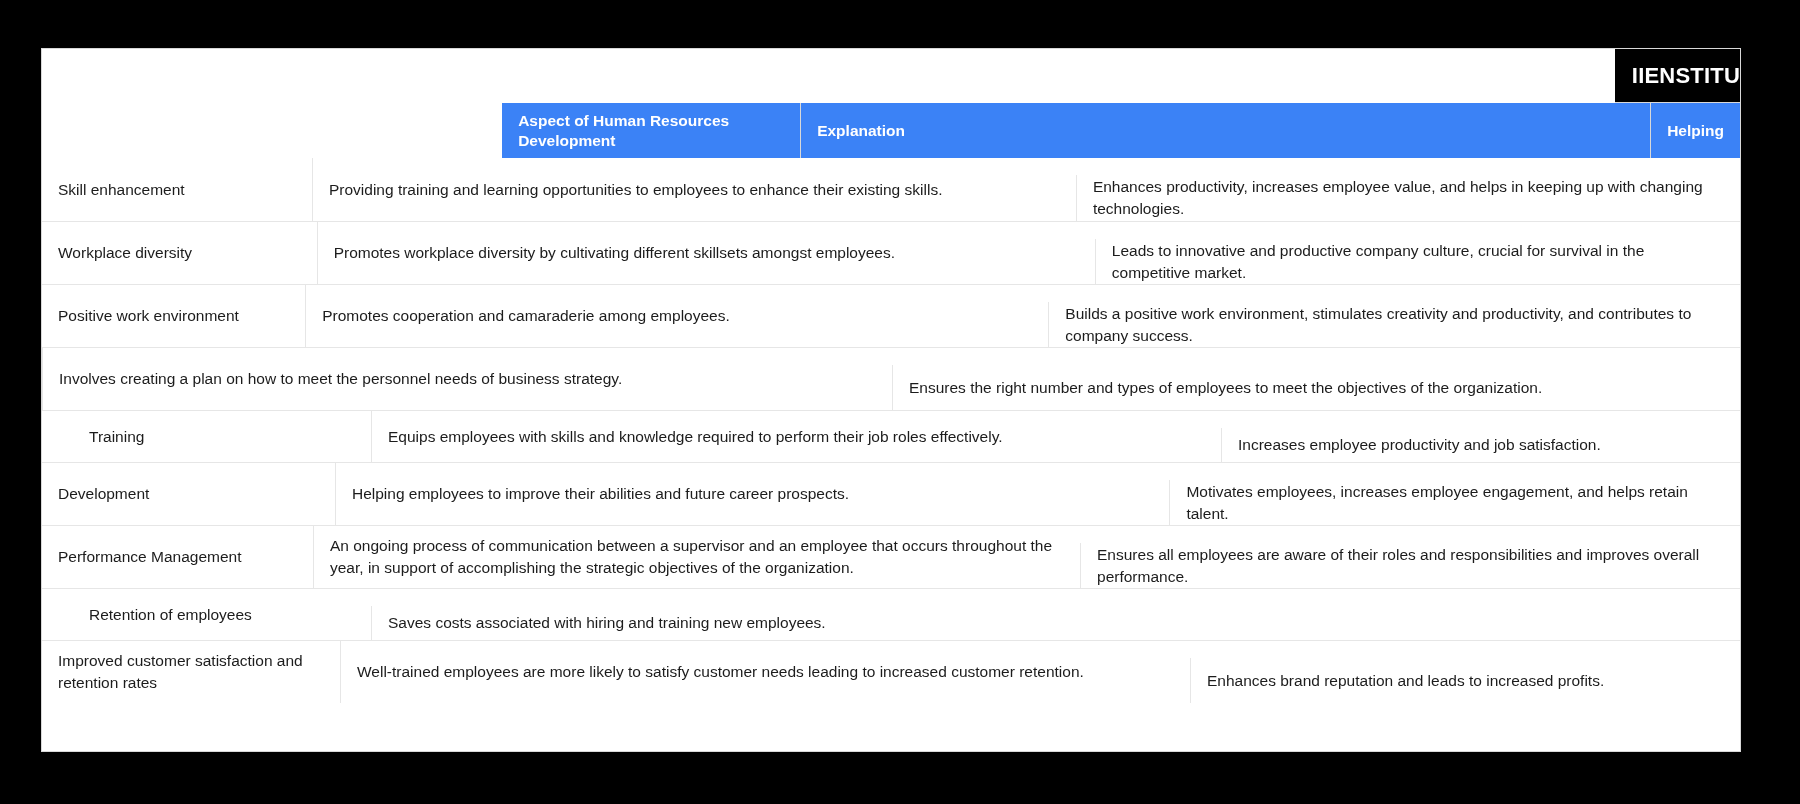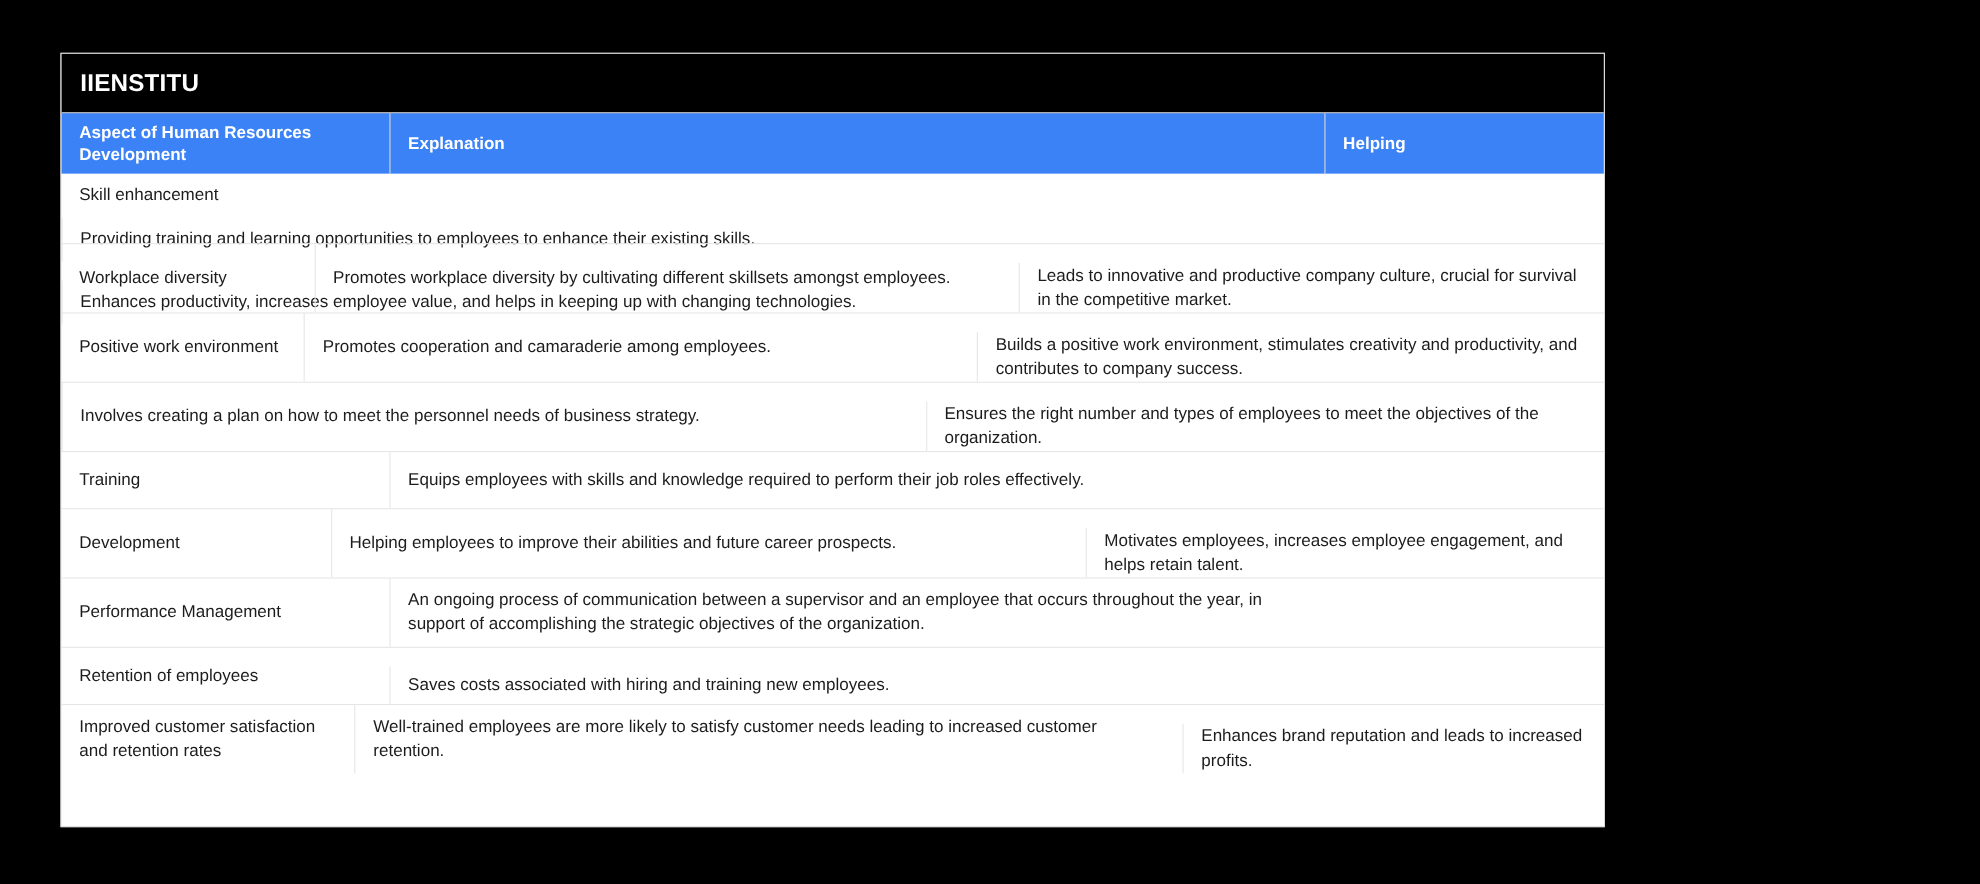--- a/index.html
+++ b/index.html
@@ -10,29 +10,30 @@
     height: 804px;
     overflow: hidden;
   }
   body {
     font-family: "Liberation Sans", sans-serif;
     -webkit-font-smoothing: antialiased;
   }
 
   #table-card {
     position: absolute;
-    left: 55px;
+    left: 41px;
     top: 48px;
-    width: 1404px;
+    width: 1700px;
     height: 704px;
     box-sizing: border-box;
     border: 1px solid #d8d8d8;
     background: #ffffff;
     display: flex;
     flex-direction: column;
+    align-items: flex-end;
   }
 
   
   .title-bar {
     flex: 0 0 54px;
     background: #000000;
     border-bottom: 1px solid #d8d8d8;
     display: flex;
     align-items: center;
     box-sizing: border-box;
@@ -72,37 +73,37 @@
     background: #ffffff;
     display: flex;
     flex-direction: column;
   }
   .row {
     display: flex;
     box-sizing: border-box;
     border-top: 1px solid #e6e6e6;
     min-height: 0;
   }
-  .row:first-child { border-top: none; flex-direction: column; }
+  .row:first-child { border-top: none; }
   .cell {
     box-sizing: border-box;
     display: flex;
     align-items: center;
     padding: 9px 16px;
     color: #1c1c1c;
     font-size: 15.5px;
     line-height: 1.42;
   }
   .cell.c1 { width: 298px; }
   .cell.c2 { width: 850px; border-left: 1px solid #e6e6e6; }
   .cell.c3 { flex: 1 1 auto; border-left: 1px solid #e6e6e6; margin-top: 17px; }
 
   
   .row.h-tall  { height: 63px; }
-  .row.h-short { height: 52px; }
+  .row.h-short { height: 52px; padding-left: 31px; }
 </style>
 </head>
 <body>
 
 <div id="table-card">
 
   <div class="title-bar">
     <span class="brand-title">IIENSTITU</span>
   </div>
 
@@ -133,31 +134,33 @@
     </div>
 
     <div class="row h-tall">
       <div class="cell c2">Involves creating a plan on how to meet the personnel needs of business strategy.</div>
       <div class="cell c3">Ensures the right number and types of employees to meet the objectives of the organization.</div>
     </div>
 
     <div class="row h-short">
       <div class="cell c1">Training</div>
       <div class="cell c2">Equips employees with skills and knowledge required to perform their job roles effectively.</div>
+      <div class="cell c3">Increases employee productivity and job satisfaction.</div>
     </div>
 
     <div class="row h-tall">
       <div class="cell c1">Development</div>
       <div class="cell c2">Helping employees to improve their abilities and future career prospects.</div>
       <div class="cell c3">Motivates employees, increases employee engagement, and helps retain talent.</div>
     </div>
 
     <div class="row h-tall">
       <div class="cell c1">Performance Management</div>
       <div class="cell c2">An ongoing process of communication between a supervisor and an employee that occurs throughout the year, in support of accomplishing the strategic objectives of the organization.</div>
+      <div class="cell c3">Ensures all employees are aware of their roles and responsibilities and improves overall performance.</div>
     </div>
 
 
     <div class="row h-short">
       <div class="cell c1">Retention of employees</div>
       <div class="cell c3">Saves costs associated with hiring and training new employees.</div>
     </div>
 
     <div class="row h-tall">
       <div class="cell c1">Improved customer satisfaction and retention rates</div>

